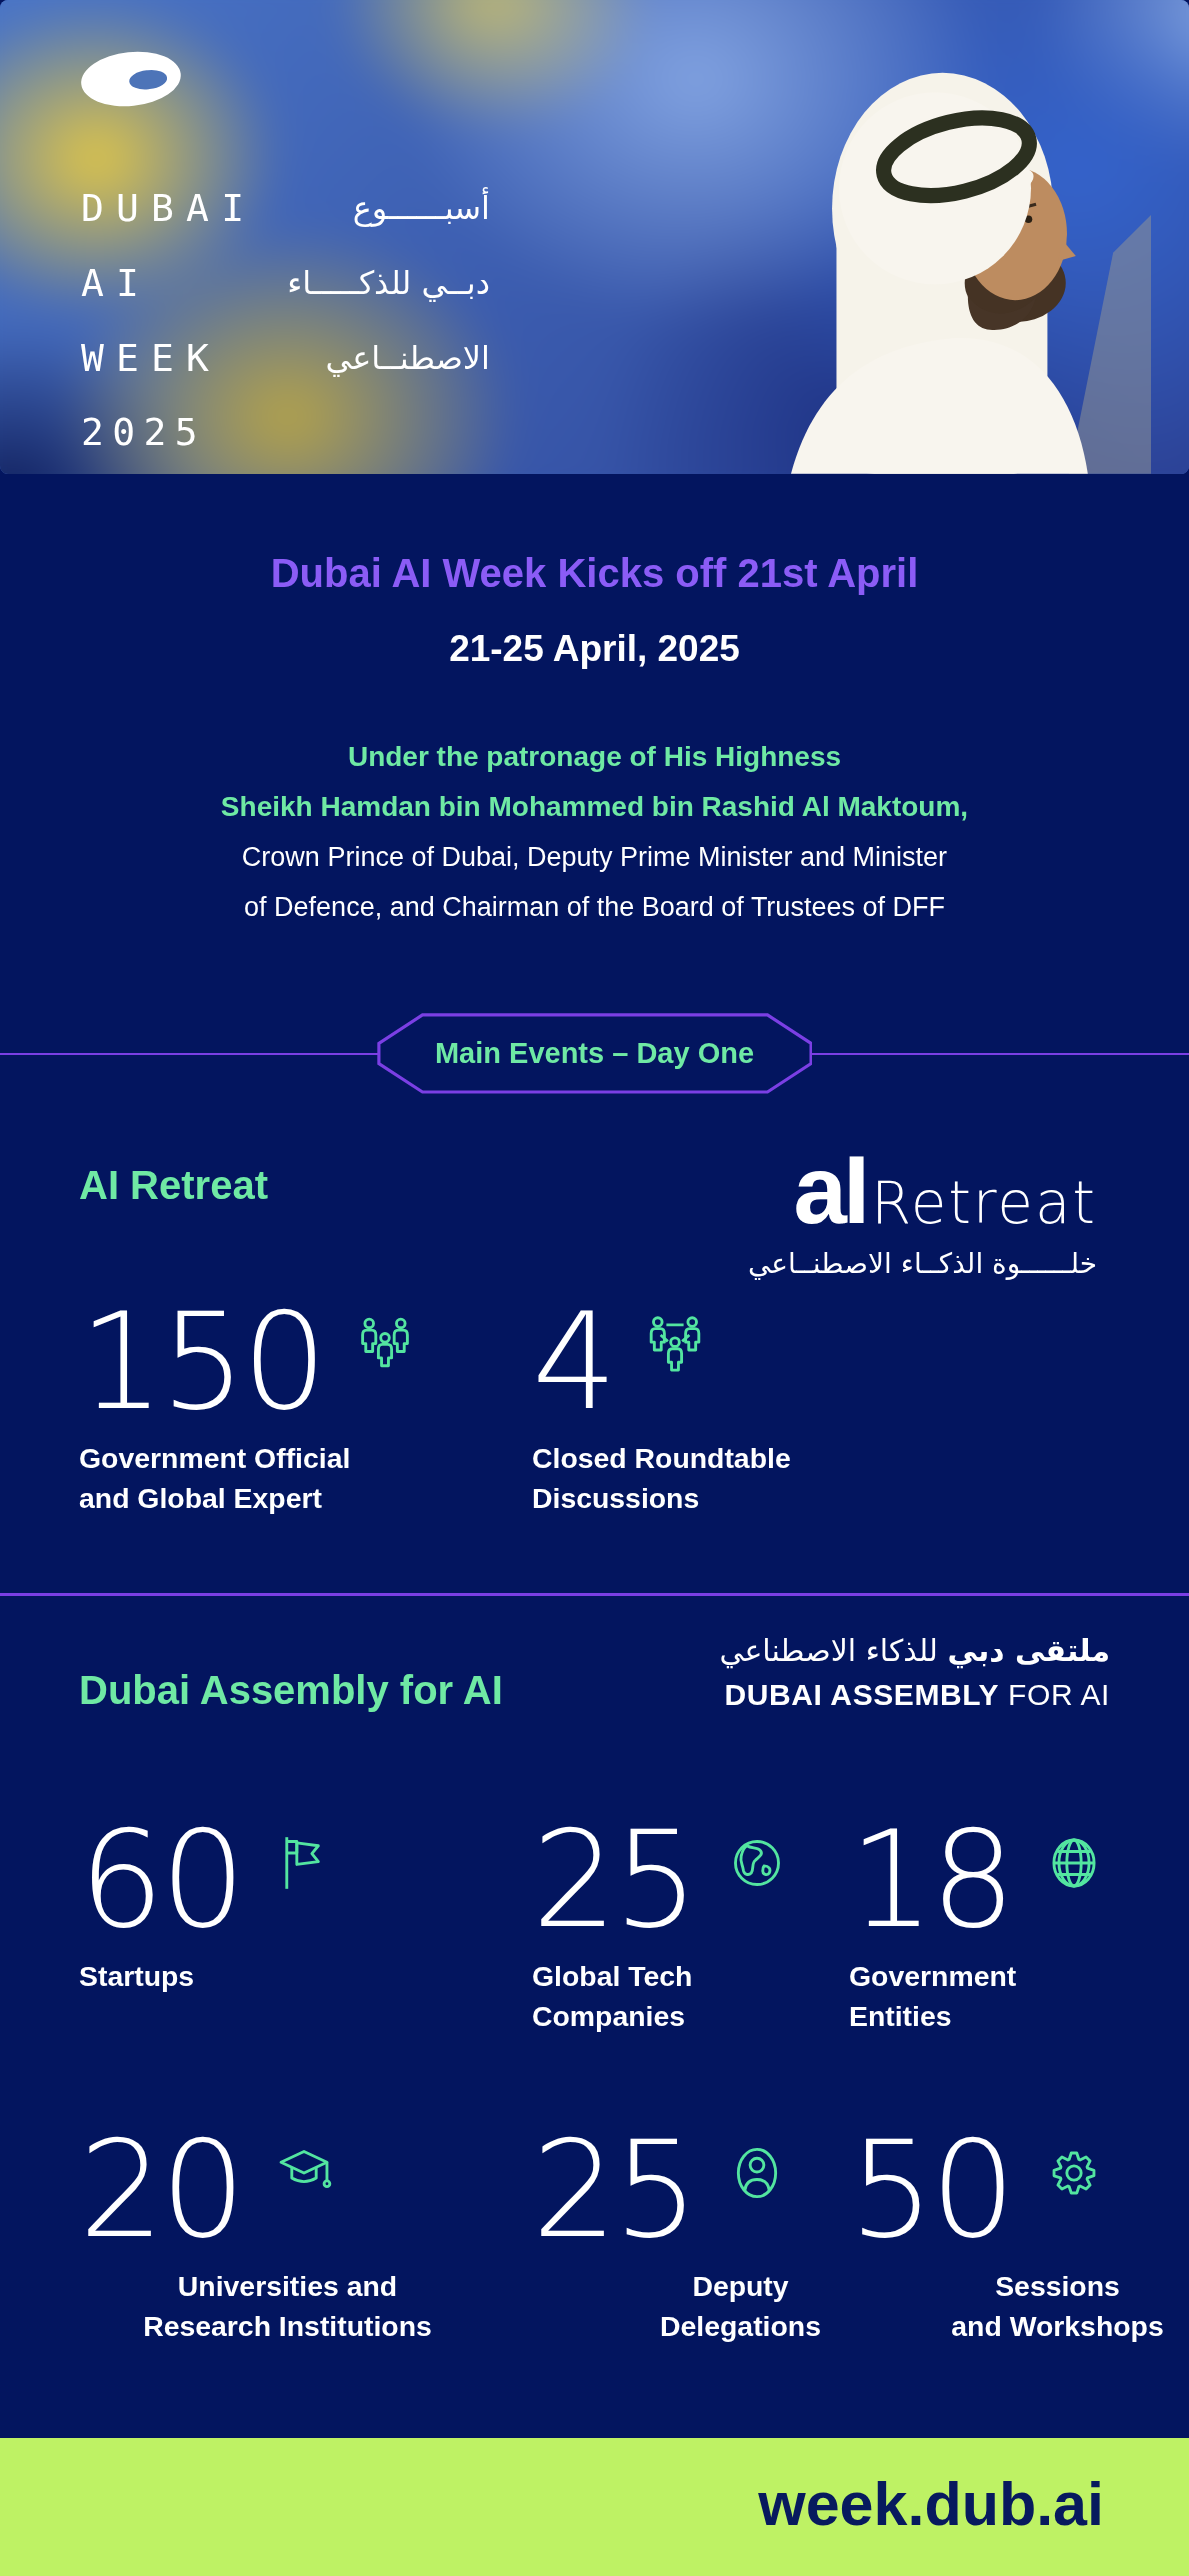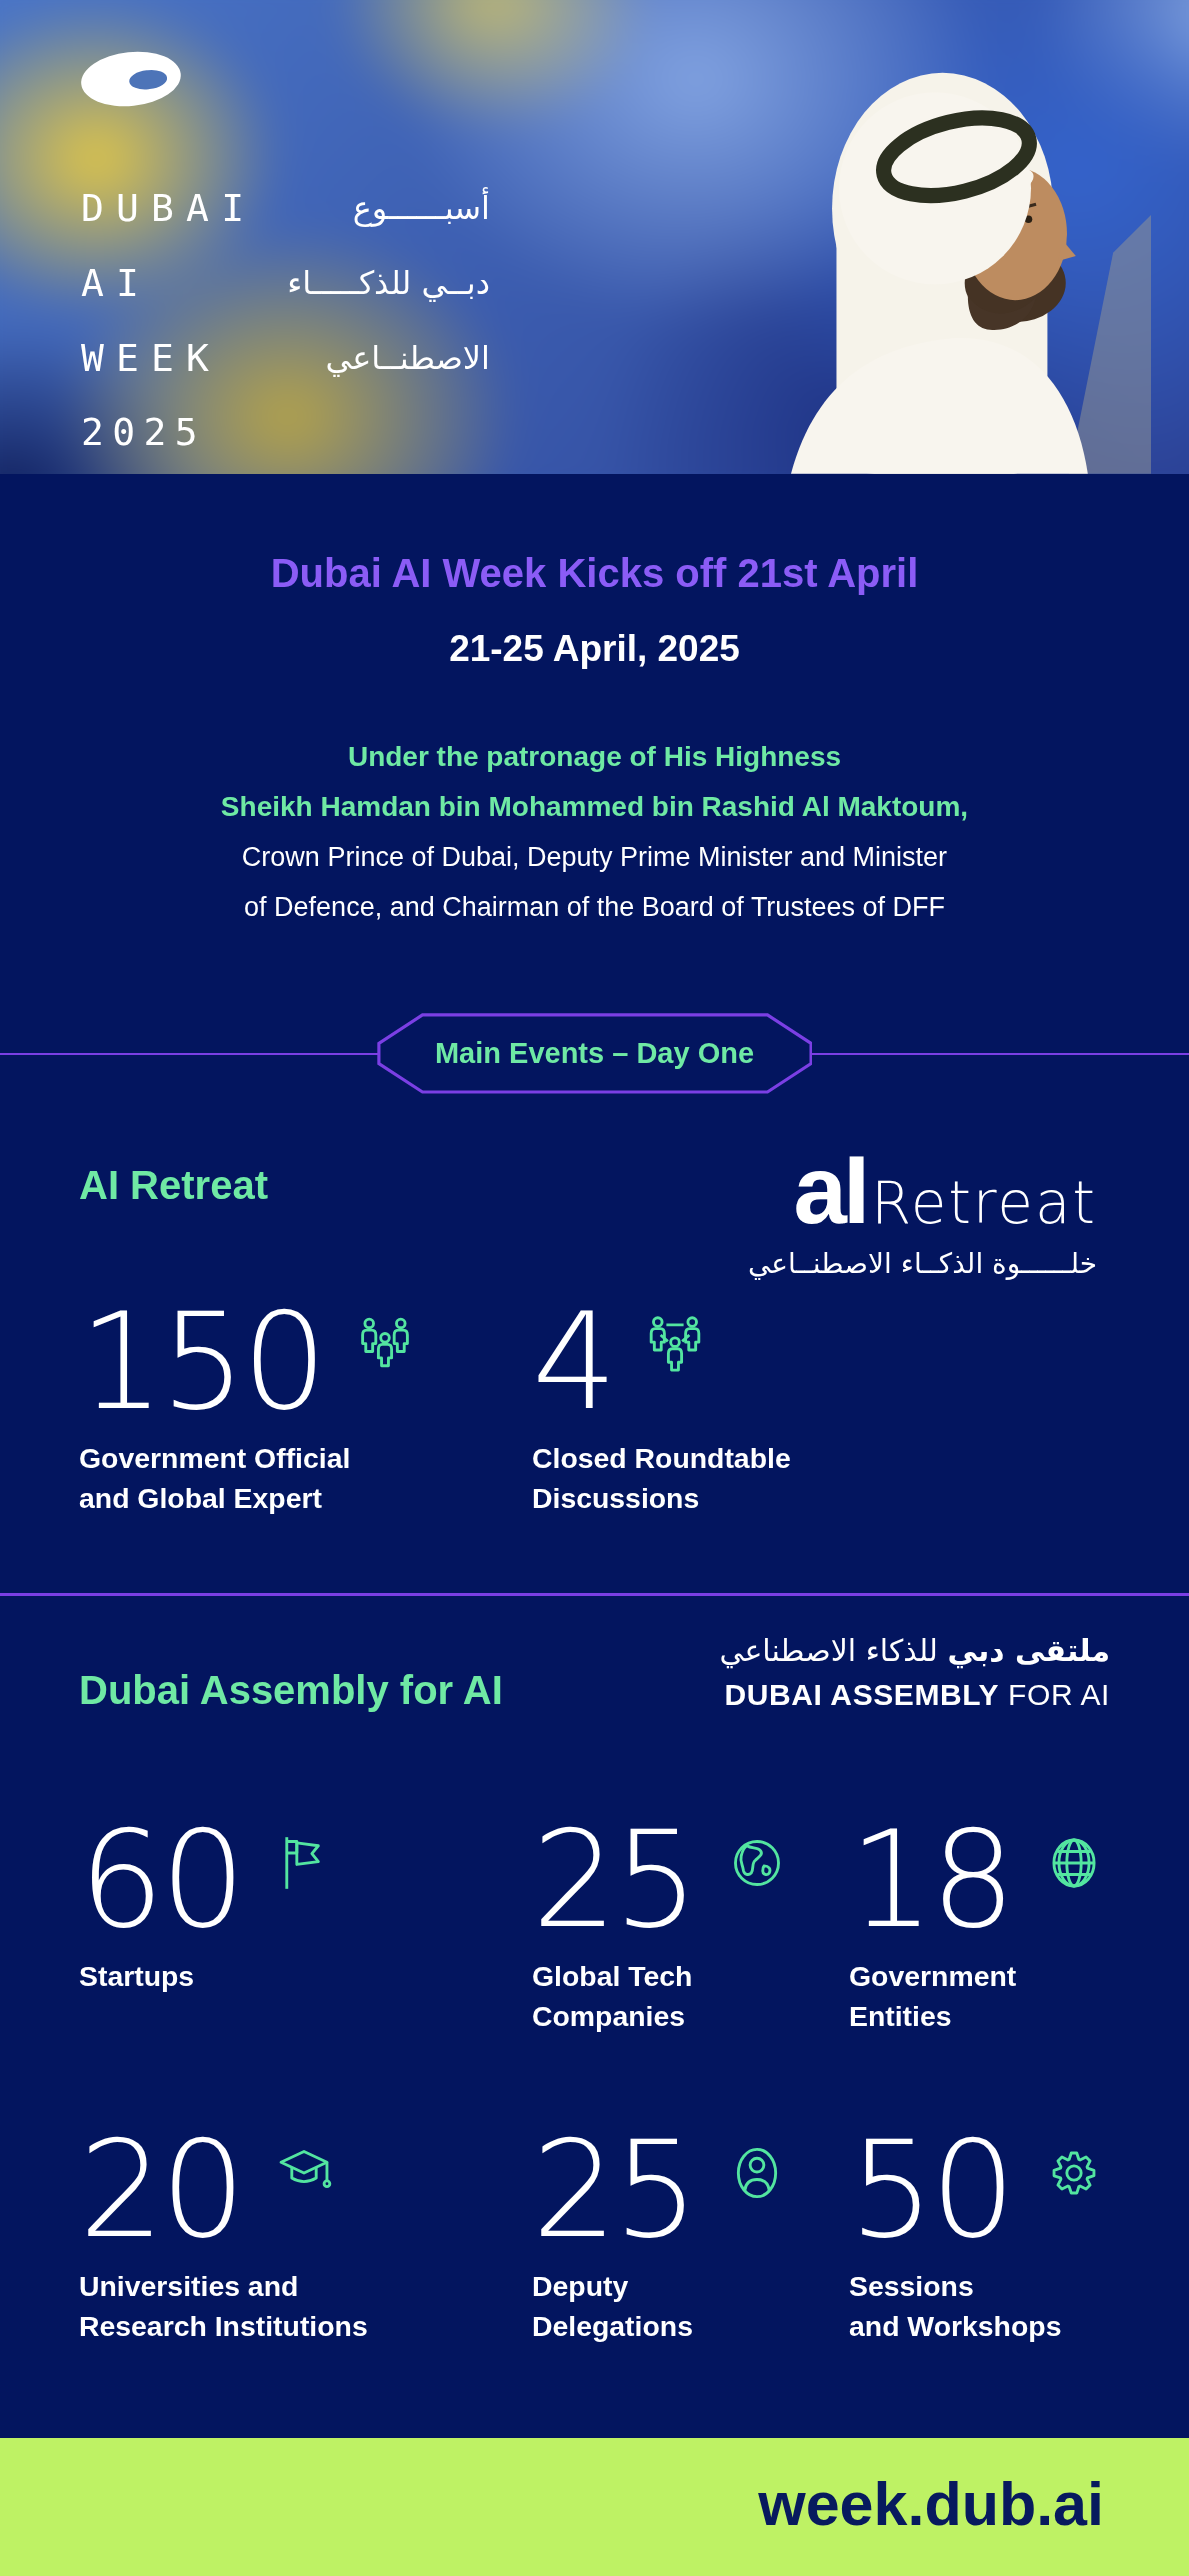--- a/index.html
+++ b/index.html
@@ -1,20 +1,20 @@
 <!DOCTYPE html>
 <html lang="en" style="font-size:10px"><head>
 <meta charset="utf-8">
 <style>
   html,body{margin:0;padding:0;background:#03155F;}
   .page{position:relative;width:1189px;height:2576px;overflow:hidden;
         font-family:"Liberation Sans",sans-serif;color:#fff;background:#03155F;}
 
   
-  .hero{position:absolute;top:0;left:0;width:1189px;height:474px;overflow:hidden;background:#3a5fb5;}
+  .hero{position:absolute;top:0;left:0;width:1189px;height:474px;overflow:hidden;background:#3a5fb5;border-radius:8px;}
   .hero-bg{position:absolute;inset:-44px;filter:blur(21.5px);
     background:
       radial-gradient(265px 227px at 11% 36%, rgba(236,205,62,.95), rgba(236,205,62,0) 70%),
       radial-gradient(329px 272px at 26% 82%, rgba(214,182,44,.8), rgba(214,182,44,0) 70%),
       radial-gradient(227px 190px at 42% 8%, rgba(240,214,80,.7), rgba(240,214,80,0) 70%),
       radial-gradient(392px 329px at 58% 22%, rgba(137,170,230,.9), rgba(137,170,230,0) 75%),
       radial-gradient(480px 404px at 88% 38%, rgba(52,100,205,.95), rgba(52,100,205,0) 78%),
       radial-gradient(354px 329px at 72% 85%, rgba(28,48,130,.95), rgba(28,48,130,0) 78%),
       radial-gradient(265px 209px at 99% 12%, rgba(190,214,242,.9), rgba(190,214,242,0) 70%),
       radial-gradient(265px 240px at 4% 98%, rgba(10,22,80,.95), rgba(10,22,80,0) 75%),
@@ -65,21 +65,21 @@
   .alogo-en .lt{font-weight:300;}
 
   
   .stat{position:absolute;width:417px;}
   .stat-top{display:flex;align-items:flex-start;gap:29px;}
   .stat-value{font-family:"DejaVu Sans",sans-serif;font-weight:200;font-size:134px;line-height:136px;
               letter-spacing:-3.8px;color:#fff;}
   .icon{color:#53E5A0;margin-top:17.7px;}
   .icon svg{width:66px;height:66px;display:block;}
   .stat-label{margin-top:8.8px;font-size:28.4px;font-weight:700;line-height:1.4;color:#fff;}
-  .r1{top:1294px;} .g1{top:1812px;} .g2{top:2122px;}
+  .r1{top:1294px;} .g1{top:1812px;} .g2{top:2122px;text-align:center;}
   .c1{left:79px;} .c2{left:532px;} .c3{left:849px;}
 
   
   .footer{position:absolute;left:0;top:2438px;width:1189px;height:138px;background:#bef264;}
   .footer-url{position:absolute;right:85px;top:50%;transform:translateY(-54%);
               font-size:61px;font-weight:700;color:#071A5E;}
   .defs-holder{position:absolute;width:0;height:0;overflow:hidden;}
 </style>
 </head>
 <body>

